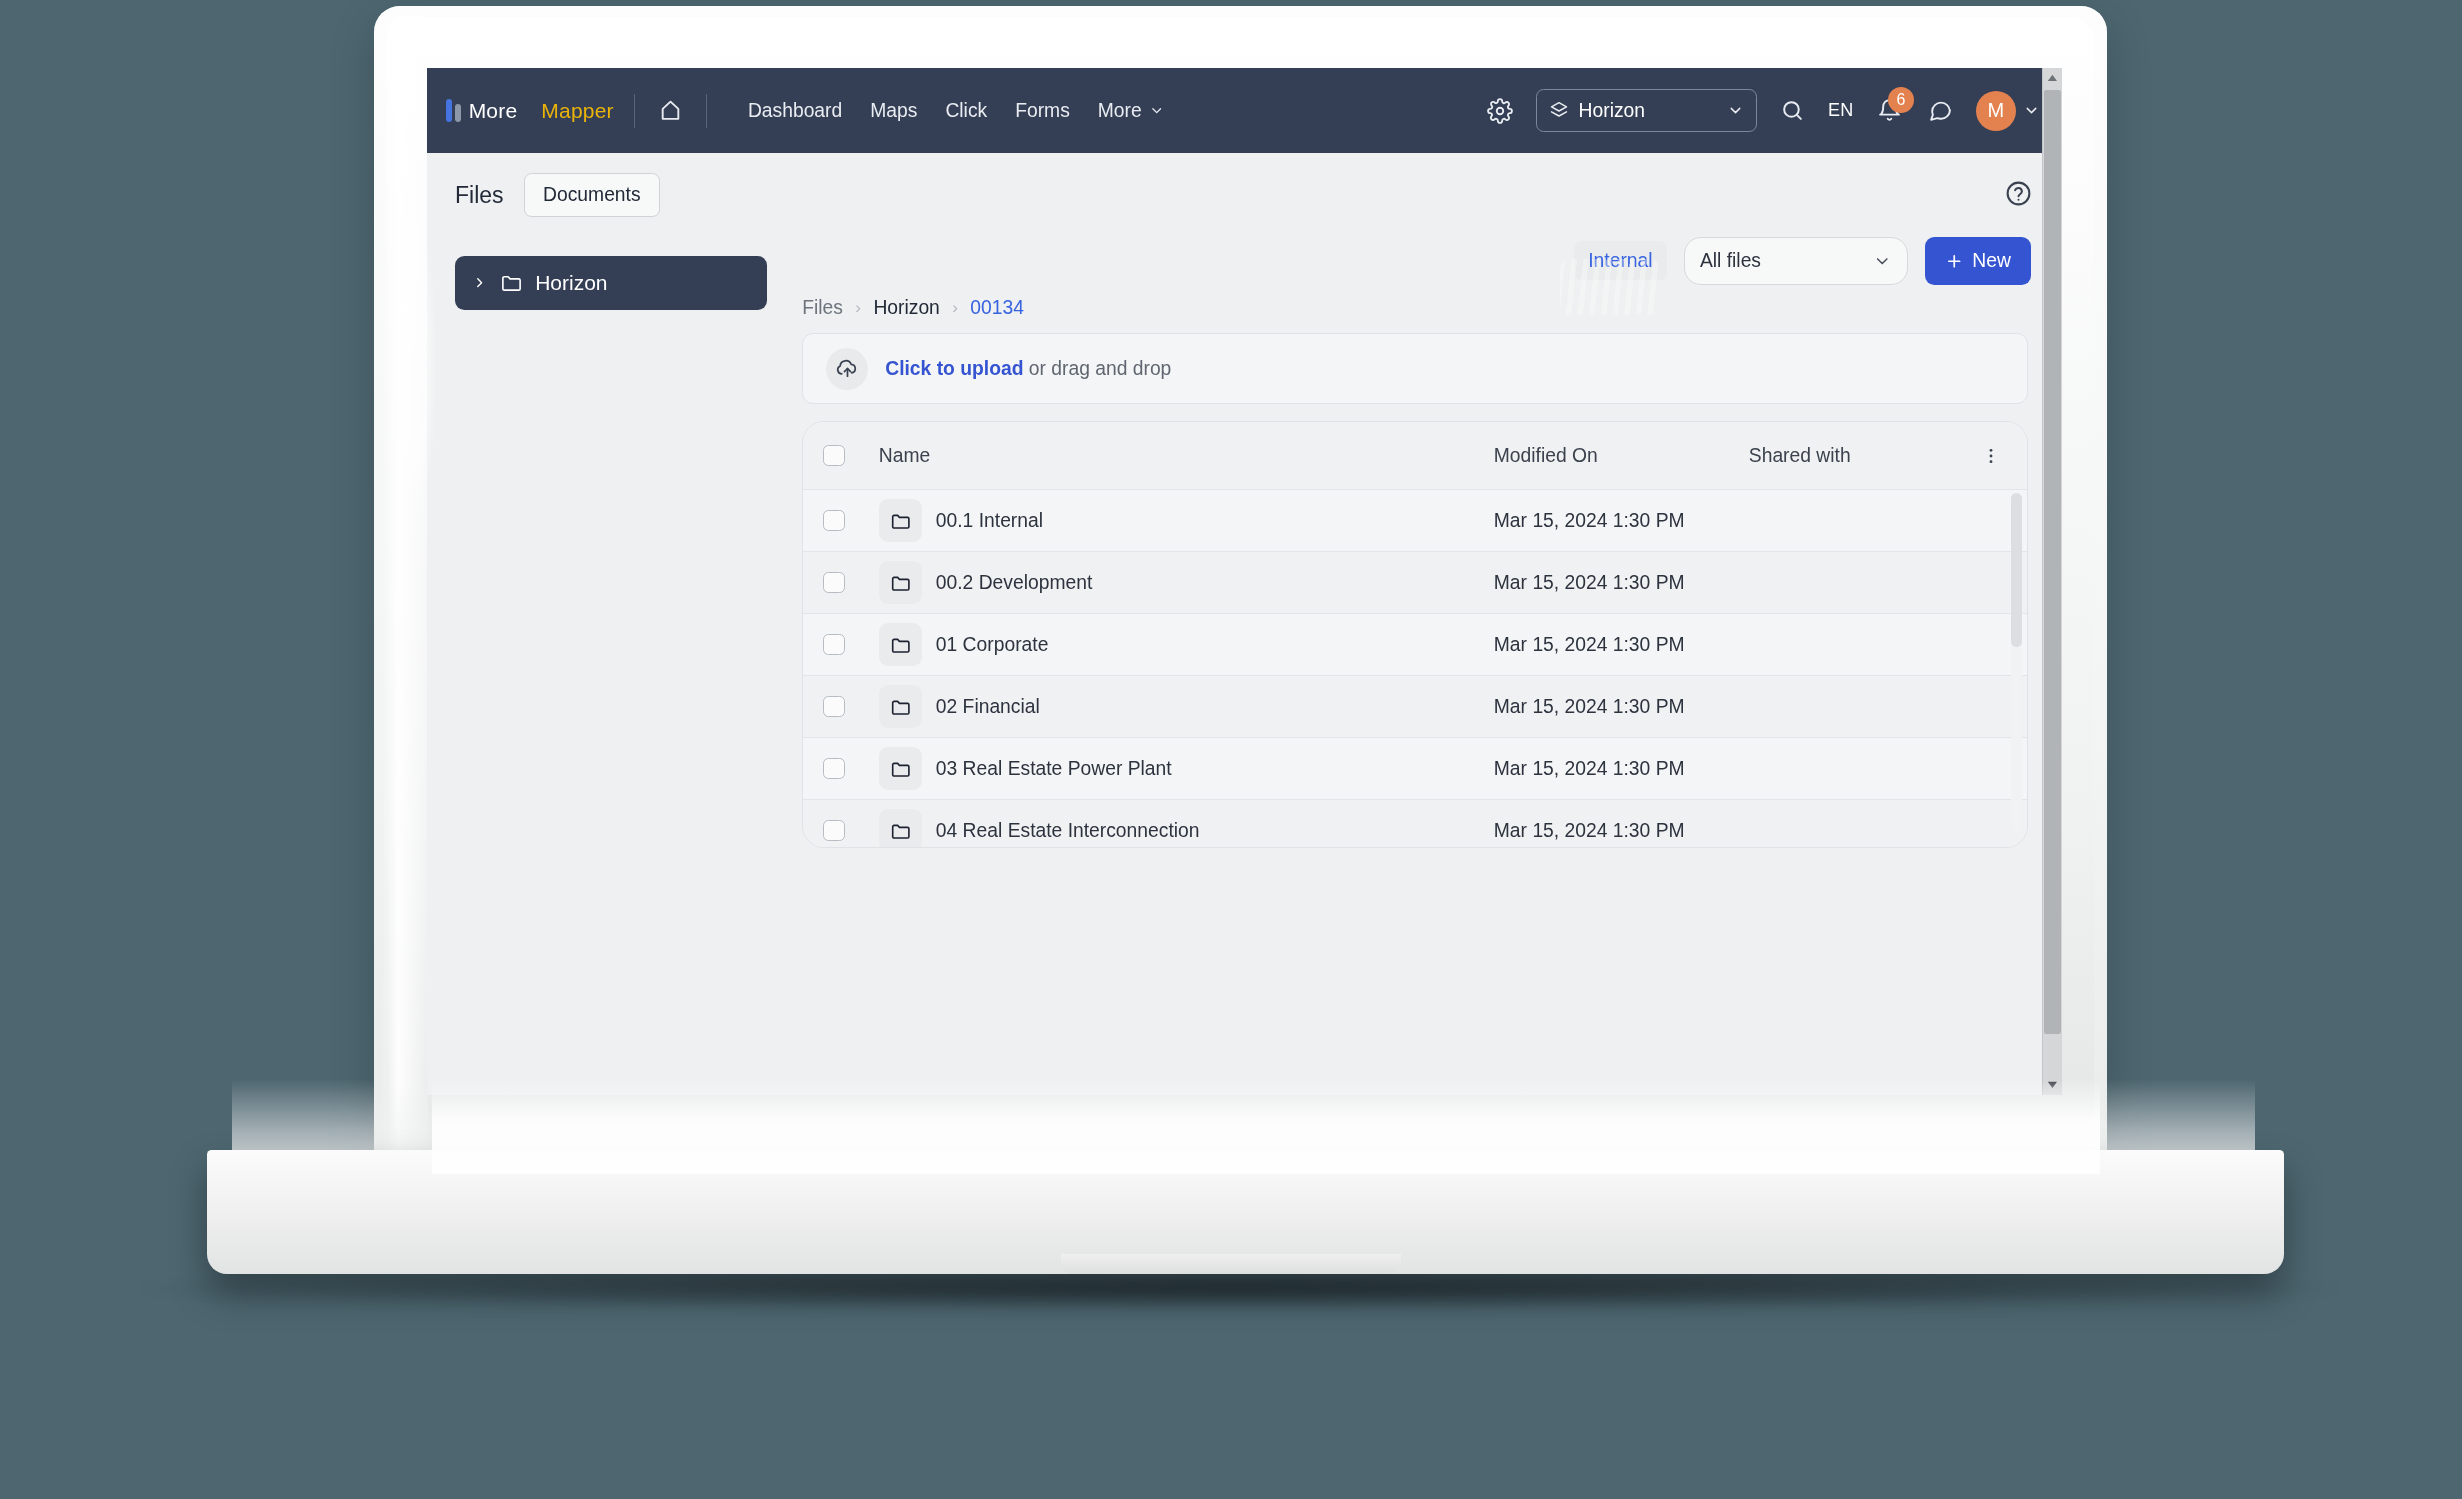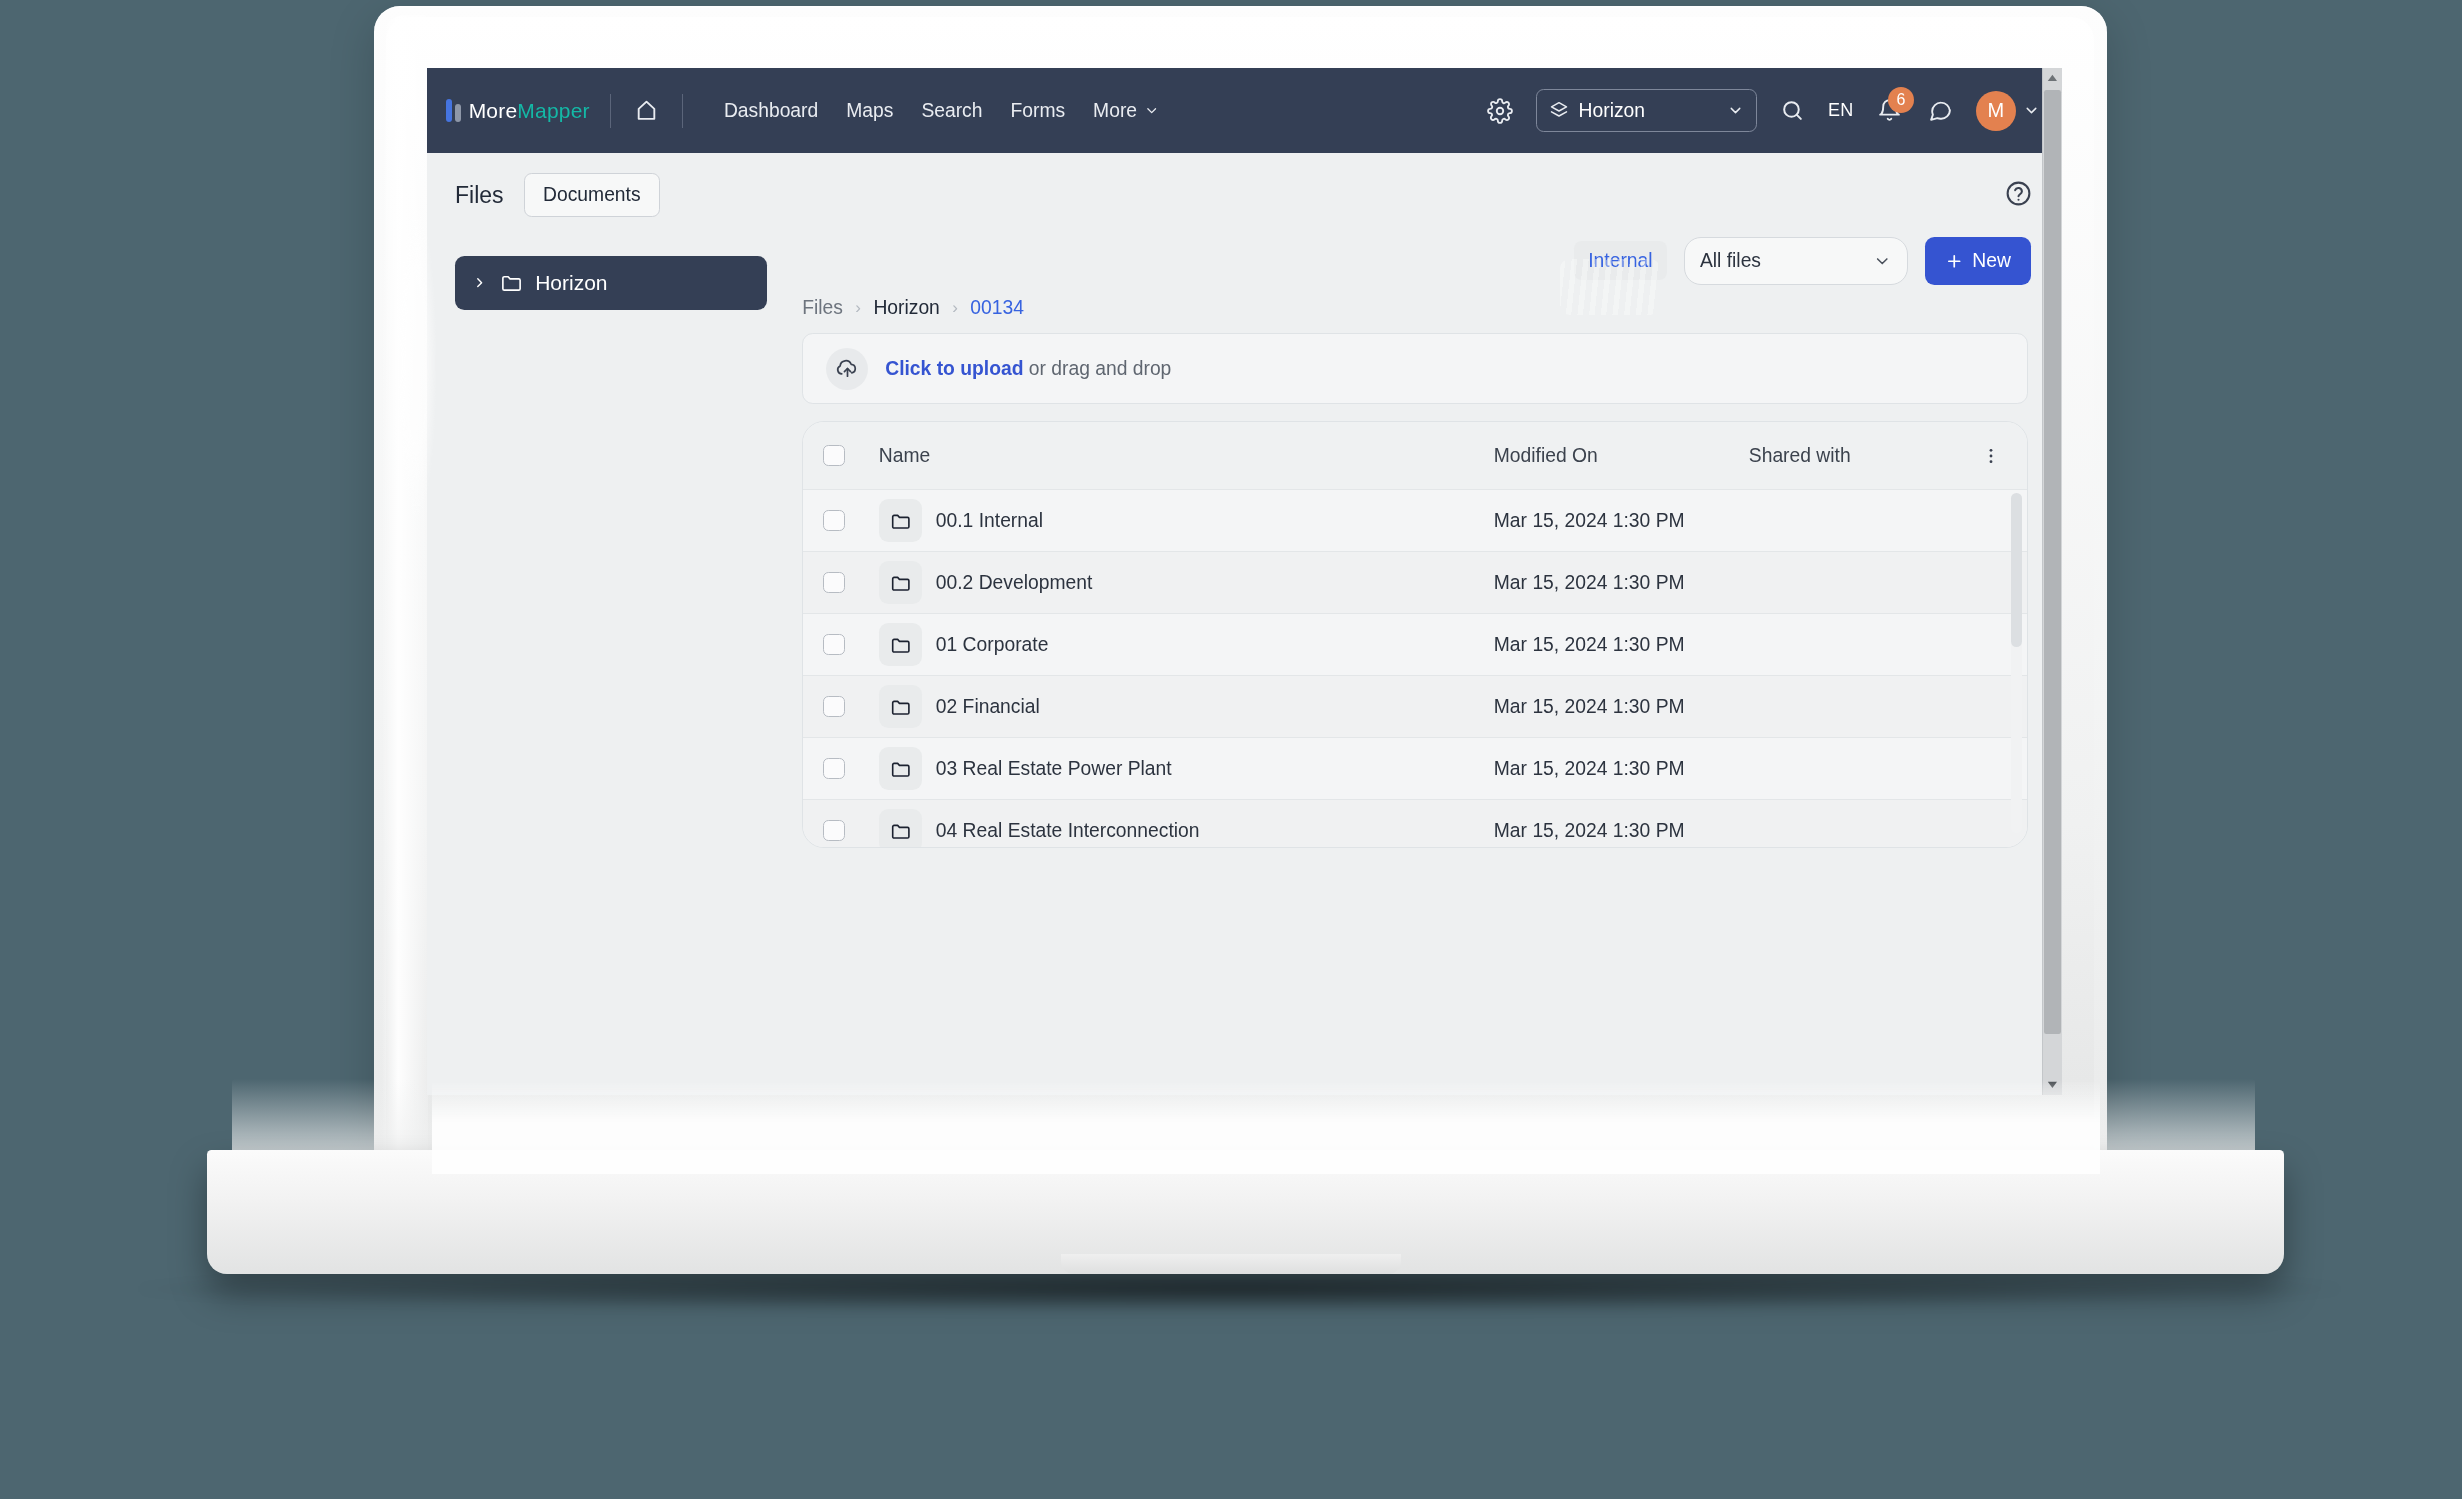--- a/index.html
+++ b/index.html
@@ -90,21 +90,21 @@
     padding: 0 21.6px 0 18.5px;
     color: #fff;
   }
   .logo { display: flex; align-items: center; gap: 7.7px; }
   .logo-bars { display: flex; gap: 3.1px; align-items: flex-end; }
   .logo-bars i { display: block; width: 6.2px; border-radius: 3.1px; }
   .logo-bars i.b1 { height: 23px; background: #4574e0; }
   .logo-bars i.b2 { height: 18.5px; background: #8e97a8; }
   .logo-text { font-size: 21px; letter-spacing: 0.2px; }
   .logo-text .t { color: #fff; }
-  .logo-text .m { color: #14b8a6; }
+  .logo-text .m { color: #eab308; margin-left: 24px; }
 
   .vdiv { width: 0.8px; height: 34px; background: #5b657a; margin: 0 20px; }
 
   .home-ico { width: 31px; height: 31px; display: flex; align-items: center; justify-content: center; cursor: pointer; }
 
   .navlinks { display: flex; align-items: center; gap: 28px; margin-left: 21.6px; }
   .navlinks a { color: #e9ecf1; font-size: 19.3px; text-decoration: none; cursor: pointer; white-space: nowrap; }
   .navlinks .more { display: flex; align-items: center; gap: 7px; }
 
   .topbar-right { margin-left: auto; display: flex; align-items: center; gap: 20px; }
@@ -290,21 +290,21 @@
         <svg width="25" height="25" viewBox="0 0 24 24" fill="none" stroke="#e9ecf1" stroke-width="1.8" stroke-linecap="round" stroke-linejoin="round">
           <path d="M12 3.5 4.5 10.5V20h15v-9.5L12 3.5Z"></path>
         </svg>
       </div>
 
       <div class="vdiv"></div>
 
       <nav class="navlinks">
         <a>Dashboard</a>
         <a>Maps</a>
-        <a>Search</a>
+        <a>Click</a>
         <a>Forms</a>
         <a class="more">
           <span>More</span>
           <svg width="15.4" height="15.4" viewBox="0 0 24 24" fill="none" stroke="#e9ecf1" stroke-width="2" stroke-linecap="round" stroke-linejoin="round">
               <path d="m6 9 6 6 6-6"></path>
             </svg>
         </a>
       </nav>
 
       <div class="topbar-right">

